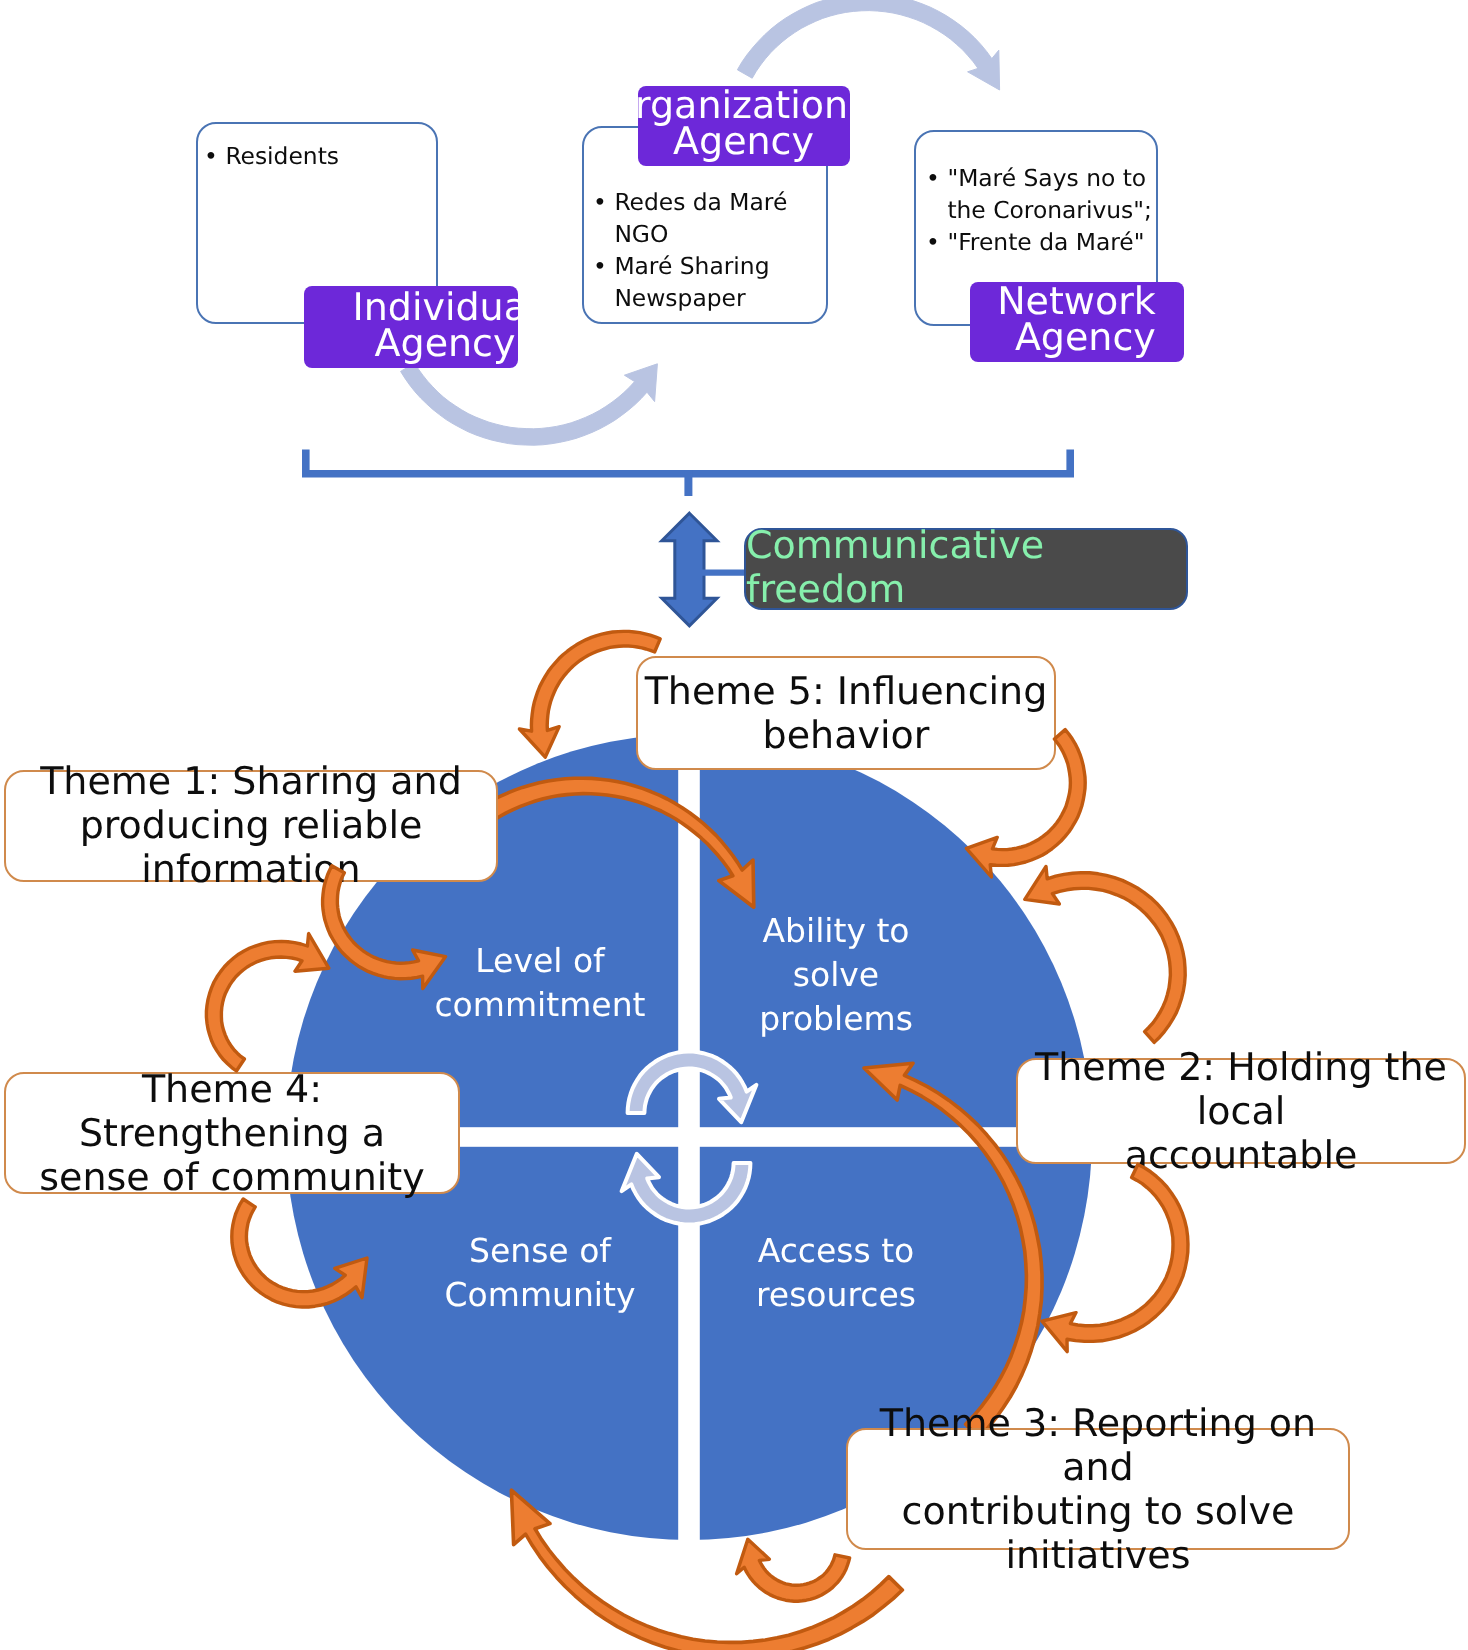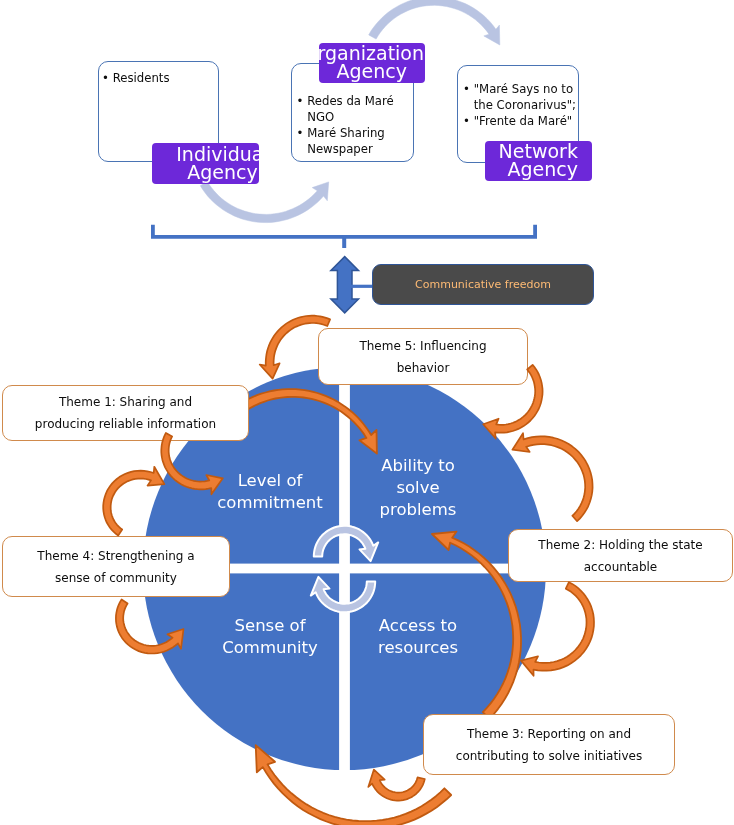--- a/index.html
+++ b/index.html
@@ -8,26 +8,26 @@
   svg.layer{position:absolute;left:0;top:0;width:734px;height:825px;}
 
   .agency-card{position:absolute;box-sizing:border-box;border:1.7px solid #4a74b4;border-radius:10px;background:#fff;}
   .agency-list{position:absolute;margin:0;padding:0;list-style:none;font-size:11.7px;line-height:16.1px;color:#0d0d0d;}
   .agency-list li{position:relative;padding-left:10.7px;}
   .agency-list li:before{content:"\2022";position:absolute;left:0px;top:0;}
   .agency-label{position:absolute;box-sizing:border-box;background:#6d28d9;border-radius:4px;color:#fff;
       display:flex;align-items:center;justify-content:center;text-align:center;font-size:19px;line-height:17.4px;white-space:pre-line;}
 
   .cf-box{position:absolute;box-sizing:border-box;background:#4a4a4a;border:1.5px solid #2f5597;border-radius:9px;
-      color:#fdba74;display:flex;align-items:center;justify-content:center;font-size:11px;}
+      color:#86efac;display:flex;align-items:center;justify-content:center;font-size:19px;}
 
   .quad-label{position:absolute;color:#fff;font-size:16.5px;line-height:22px;text-align:center;white-space:pre-line;}
 
   .theme-box{position:absolute;box-sizing:border-box;background:#fff;border:1.5px solid #d08a4c;border-radius:10px;
-      color:#0d0d0d;display:flex;align-items:center;justify-content:center;text-align:center;font-size:12px;line-height:22px;white-space:pre-line;}
+      color:#0d0d0d;display:flex;align-items:center;justify-content:center;text-align:center;font-size:19px;line-height:22px;white-space:pre-line;}
 </style>
 </head>
 <body>
 
 <div id="stage">
 
   <svg class="layer" viewBox="0 0 734 825" xmlns="http://www.w3.org/2000/svg">
 <path d="M200.3 185.7L202.5 189.2L204.9 192.6L207.5 195.9L210.3 199.0L213.3 201.9L216.4 204.7L219.7 207.3L223.1 209.8L226.7 212.0L230.4 214.0L234.1 215.9L238.0 217.5L242.0 218.9L246.1 220.1L250.2 221.0L254.3 221.8L258.5 222.3L262.8 222.5L267.0 222.6L271.3 222.4L275.5 221.9L279.7 221.2L283.9 220.3L288.0 219.2L292.0 217.8L296.0 216.2L299.9 214.4L303.6 212.4L307.3 210.2L310.8 207.7L314.2 205.1L317.5 202.3L320.6 199.3L323.5 196.1L327.3 200.8L328.7 181.9L312.2 187.6L317.3 190.8L314.7 193.6L311.9 196.3L309.0 198.8L306.0 201.1L302.8 203.3L299.6 205.3L296.2 207.1L292.7 208.7L289.2 210.1L285.6 211.4L281.9 212.4L278.2 213.2L274.4 213.8L270.6 214.2L266.8 214.4L263.1 214.3L259.3 214.1L255.5 213.7L251.8 213.0L248.1 212.1L244.5 211.1L241.0 209.8L237.5 208.4L234.1 206.8L230.8 204.9L227.7 202.9L224.6 200.8L221.7 198.5L218.9 196.0L216.3 193.3L213.8 190.6L211.5 187.7L209.3 184.7L207.3 181.5Z" fill="#b9c4e2" stroke="#b9c4e2" stroke-width="0.5"></path>
 <path d="M376.1 39.1L378.1 35.7L380.3 32.5L382.7 29.4L385.3 26.4L388.1 23.6L391.0 21.0L394.0 18.6L397.3 16.3L400.6 14.2L404.1 12.4L407.7 10.7L411.3 9.2L415.1 8.0L418.9 7.0L422.8 6.2L426.7 5.7L430.7 5.4L434.6 5.3L438.6 5.5L442.6 5.9L446.5 6.5L450.4 7.4L454.2 8.5L458.0 9.8L461.6 11.3L465.2 13.1L468.7 15.1L472.0 17.2L475.3 19.6L478.3 22.2L481.3 24.9L484.0 27.9L486.6 30.9L489.0 34.2L483.8 35.9L499.8 45.0L499.4 25.1L495.9 29.3L493.3 25.7L490.4 22.2L487.3 18.9L484.0 15.8L480.5 12.9L476.9 10.3L473.1 7.8L469.2 5.6L465.2 3.6L461.0 1.9L456.8 0.4L452.5 -0.9L448.1 -1.8L443.7 -2.6L439.2 -3.0L434.7 -3.2L430.3 -3.1L425.8 -2.8L421.4 -2.1L417.0 -1.3L412.7 -0.1L408.4 1.2L404.3 2.9L400.3 4.8L396.4 6.9L392.6 9.2L388.9 11.8L385.5 14.5L382.2 17.5L379.1 20.7L376.2 24.0L373.4 27.5L370.9 31.1L368.7 34.9Z" fill="#b9c4e2" stroke="#b9c4e2" stroke-width="0.5"></path>
 <path d="M152.9 224.8 L152.9 236.9 L535.1 236.9 L535.1 224.8" fill="none" stroke="#4472c4" stroke-width="3.8" stroke-linejoin="miter" stroke-linecap="butt"></path>
@@ -74,21 +74,21 @@
   <div class="quad-label" style="left:357px;top:455px;width:122px;">Ability to
 solve
 problems</div>
   <div class="quad-label" style="left:357px;top:615px;width:122px;">Access to
 resources</div>
   <div class="quad-label" style="left:205px;top:615px;width:130px;">Sense of
 Community</div>
 
   <div class="theme-box" style="left:2px;top:385px;width:247px;height:56px;">Theme 1: Sharing and
 producing reliable information</div>
-  <div class="theme-box" style="left:508px;top:529px;width:225px;height:53px;">Theme 2: Holding the state
+  <div class="theme-box" style="left:508px;top:529px;width:225px;height:53px;">Theme 2: Holding the local
 accountable</div>
   <div class="theme-box" style="left:423px;top:714px;width:252px;height:61px;">Theme 3: Reporting on and
 contributing to solve initiatives</div>
   <div class="theme-box" style="left:2px;top:536px;width:228px;height:61px;">Theme 4: Strengthening a
 sense of community</div>
   <div class="theme-box" style="left:318px;top:328px;width:210px;height:57px;">Theme 5: Influencing
 behavior</div>
 
   <svg class="layer" viewBox="0 0 734 825" xmlns="http://www.w3.org/2000/svg">
 <path d="M165.9 432.9L164.8 435.1L163.8 437.4L163.0 439.8L162.3 442.2L161.8 444.7L161.5 447.2L161.3 449.7L161.3 452.3L161.5 454.8L161.9 457.4L162.4 459.9L163.2 462.4L164.1 464.9L165.1 467.3L166.4 469.6L167.8 471.9L169.3 474.0L171.0 476.1L172.9 478.0L174.8 479.8L177.0 481.5L179.2 483.1L181.5 484.4L184.0 485.7L186.5 486.7L189.1 487.6L191.8 488.3L194.5 488.9L197.3 489.2L200.1 489.4L202.9 489.3L205.7 489.1L208.5 488.7L211.3 488.1L211.4 494.3L222.8 478.3L206.3 475.0L209.3 480.4L207.0 480.9L204.8 481.3L202.5 481.5L200.2 481.6L198.0 481.5L195.7 481.2L193.5 480.8L191.3 480.2L189.2 479.5L187.2 478.7L185.2 477.7L183.3 476.6L181.5 475.4L179.8 474.0L178.2 472.6L176.6 471.0L175.3 469.4L174.0 467.7L172.9 465.9L171.8 464.0L171.0 462.1L170.2 460.1L169.6 458.1L169.2 456.1L168.9 454.0L168.7 451.9L168.7 449.9L168.8 447.8L169.0 445.8L169.4 443.8L169.9 441.9L170.5 440.0L171.3 438.1L172.2 436.4Z" fill="#ed7d31" stroke="#c15a10" stroke-width="1.7" stroke-linejoin="round"></path>

